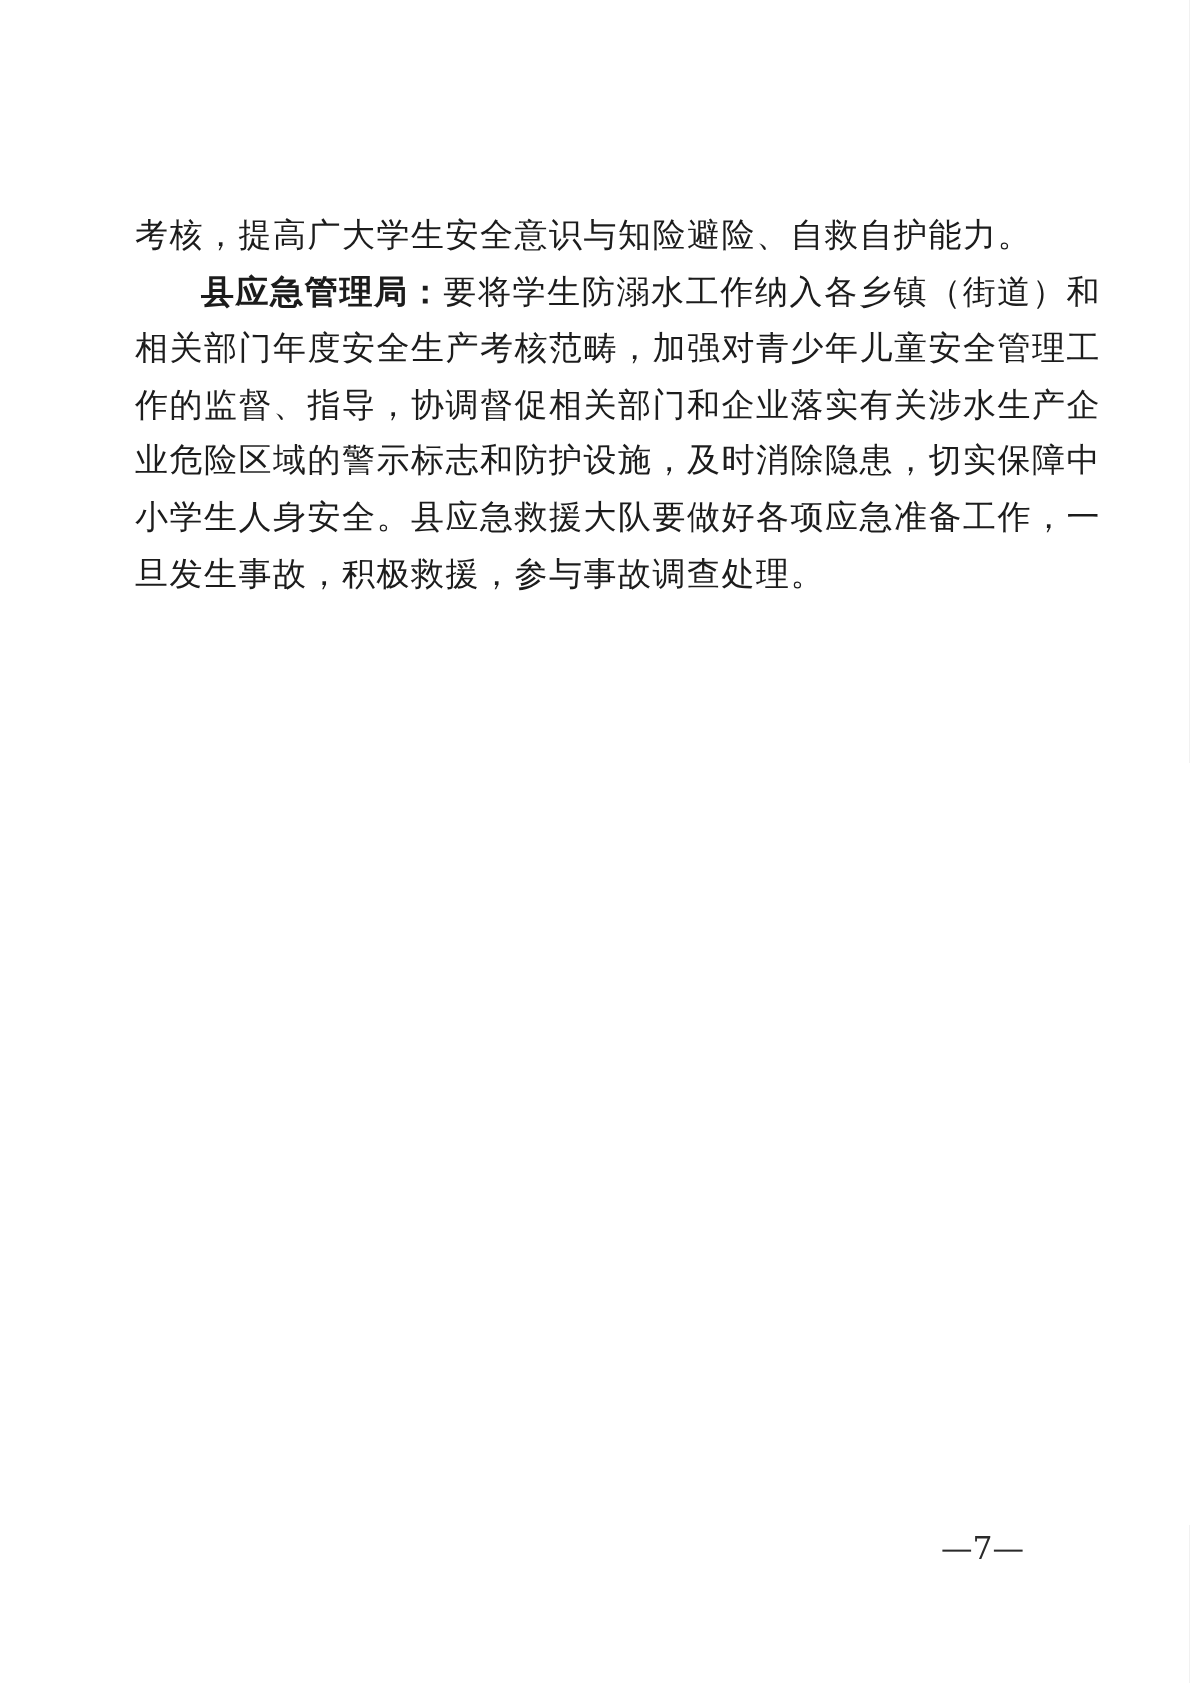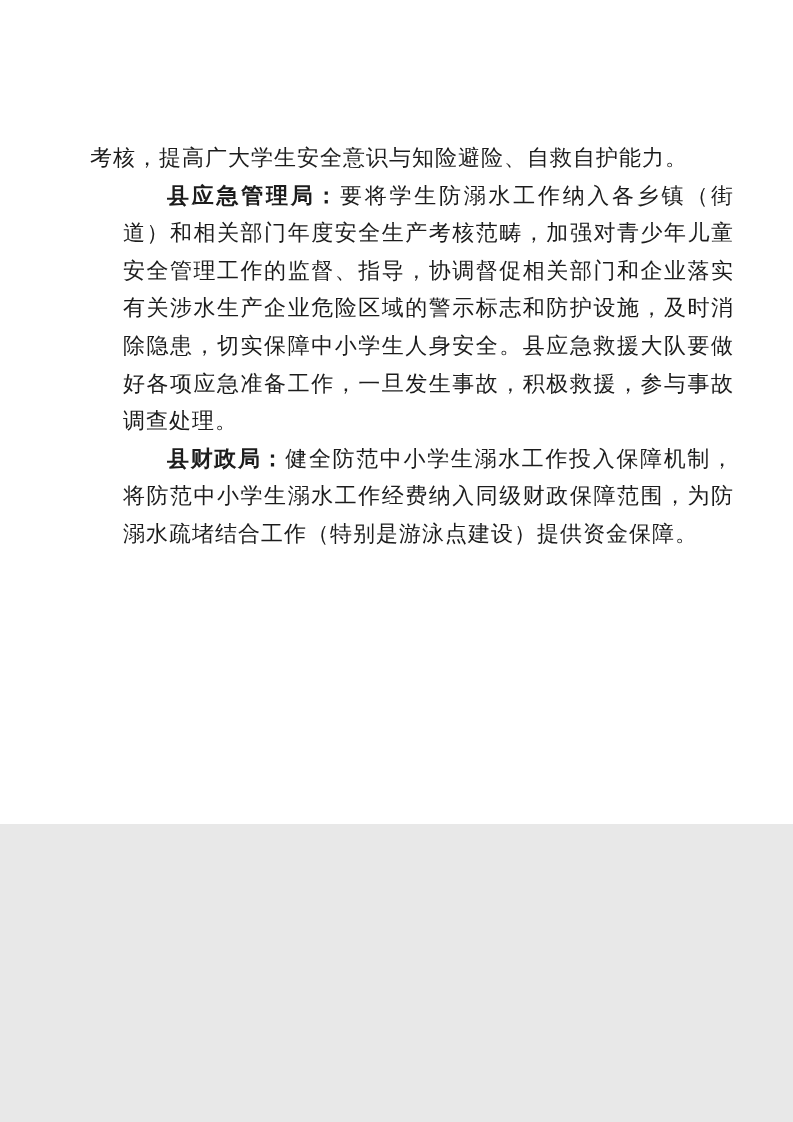--- a/index.html
+++ b/index.html
@@ -3,21 +3,21 @@
 <meta charset="utf-8">
 <style>
   html, body {
     margin: 0;
     padding: 0;
     background: #e8e8e8;
   }
   .page {
     position: relative;
     width: 793px;
-    height: 824px;
+    height: 1122px;
     margin: 0 auto;
     background: #ffffff;
     overflow: hidden;
     font-family: "DejaVu Serif", "Liberation Serif", serif;
     color: #1c1c1c;
   }
   .content {
     position: absolute;
     left: 90px;
     top: 139px;
@@ -28,21 +28,20 @@
     padding: 0;
     font-size: 22px;
     line-height: 37.6px;
     letter-spacing: 1px;
     text-align: justify;
     text-justify: inter-ideograph;
     word-break: break-all;
   }
   .content p.indent {
     text-indent: 2em;
-    margin-left: 33px;
   }
   .lead {
     font-weight: bold;
   }
   .page-number {
     position: absolute;
     top: 1020px;
     left: 605px;
     width: 100px;
     text-align: center;
@@ -53,16 +52,15 @@
     font-family: "DejaVu Serif", "Liberation Serif", serif;
   }
 </style>
 </head>
 <body>
 
 <div class="page">
   <div class="content" id="paragraphs">
       <p><span class="lead"></span><span>考核，提高广大学生安全意识与知险避险、自救自护能力。</span></p>
       <p class="indent"><span class="lead">县应急管理局：</span><span>要将学生防溺水工作纳入各乡镇（街道）和相关部门年度安全生产考核范畴，加强对青少年儿童安全管理工作的监督、指导，协调督促相关部门和企业落实有关涉水生产企业危险区域的警示标志和防护设施，及时消除隐患，切实保障中小学生人身安全。县应急救援大队要做好各项应急准备工作，一旦发生事故，积极救援，参与事故调查处理。</span></p>
-      <p class="indent"><span class="lead">县财政局：</span><span>健全防范中小学生溺水工作投入保障机制，将防范中小学生溺水工作经费纳入同级财政保障范围，为防溺水疏堵结合工作（特别是游泳点建设）提供资金保障。</span></p>
     </div>
   <div class="page-number">—7—</div>
 </div>
 
 </body></html>

